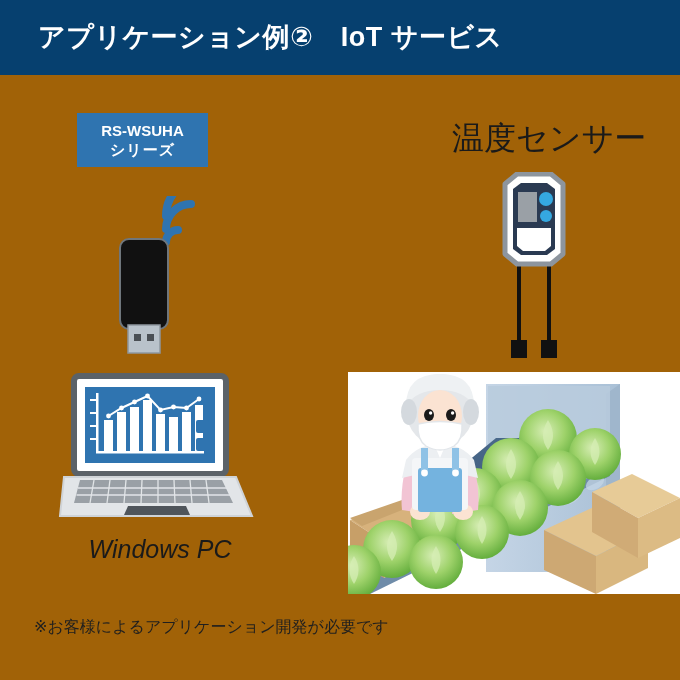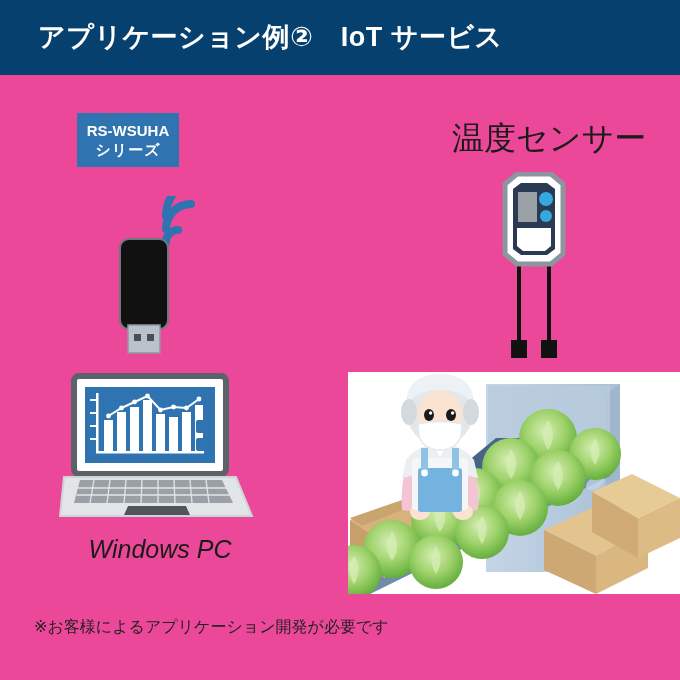--- a/index.html
+++ b/index.html
@@ -10,21 +10,21 @@
   body {
     width: 680px;
     height: 680px;
     font-family: "Liberation Sans", "DejaVu Sans", sans-serif;
     overflow: hidden;
   }
   #page {
     position: relative;
     width: 680px;
     height: 680px;
-    background: #ec4899;
+    background: #a16207;
     box-sizing: border-box;
   }
 
   
   #header-bar {
     position: absolute;
     left: 0; top: 0;
     width: 680px;
     height: 75px;
     background: #06406f;
@@ -38,21 +38,21 @@
     font-weight: bold;
     letter-spacing: 0.5px;
     white-space: nowrap;
   }
 
   
   #dongle-label-box {
     position: absolute;
     left: 77px;
     top: 113px;
-    width: 102px;
+    width: 131px;
     height: 54px;
     background: #2f74b0;
     color: #ffffff;
     font-size: 15px;
     font-weight: bold;
     line-height: 19px;
     text-align: center;
     padding-top: 8px;
     box-sizing: border-box;
   }

